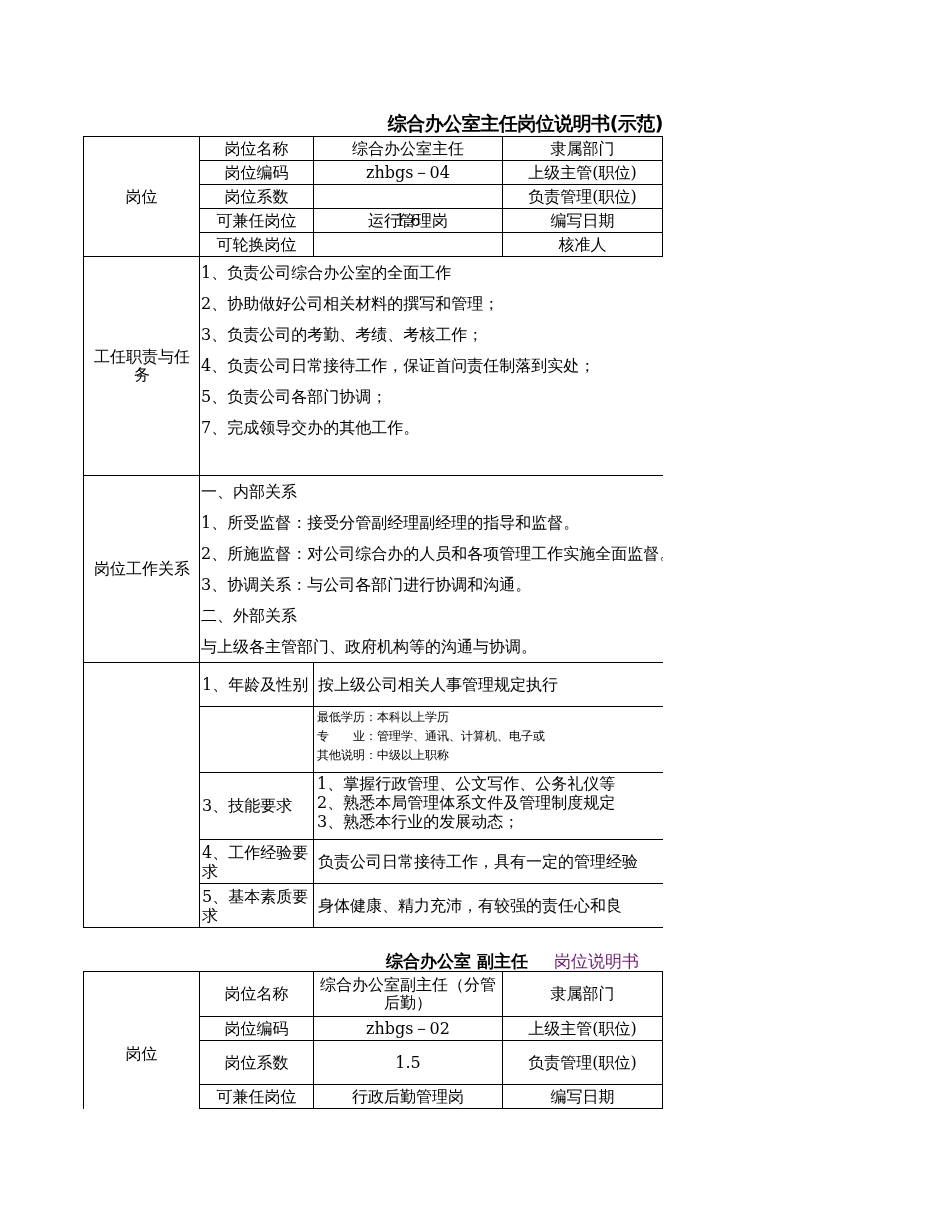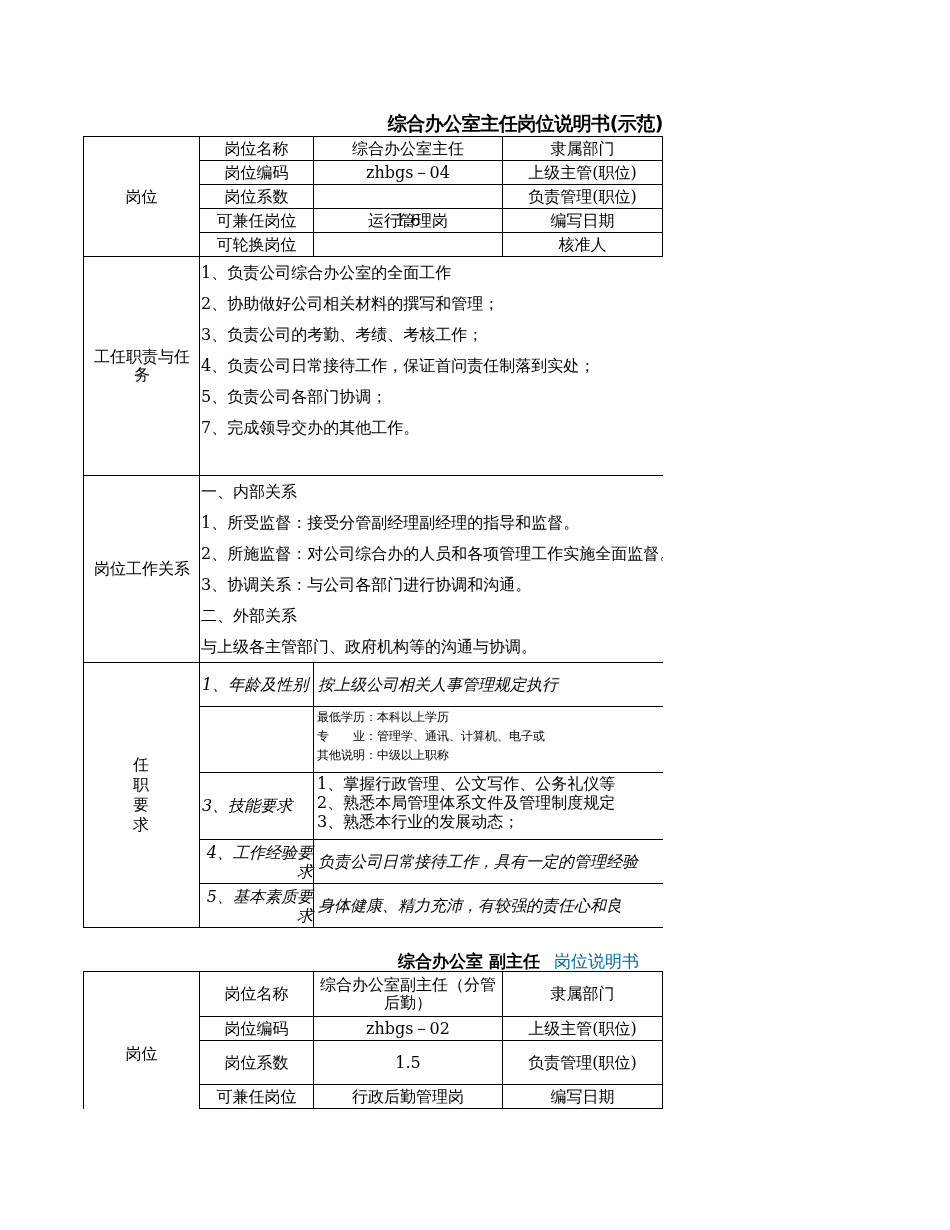--- a/index.html
+++ b/index.html
@@ -4,26 +4,26 @@
   <style>
     html, body { margin: 0; padding: 0; background: #ffffff; }
     body { width: 950px; height: 1230px; position: relative; overflow: hidden;
            font-family: "DejaVu Serif", "Liberation Serif", serif; color: #000; }
     .sheet { position: absolute; left: 0; top: 0; width: 663px; height: 1230px; overflow: hidden; }
     .abs { position: absolute; box-sizing: border-box; }
     .title1 { left: 300px; top: 111px; width: 363px; text-align: right; font-size: 19px; font-weight: bold;
               font-family: "DejaVu Sans", "Liberation Sans", sans-serif; white-space: nowrap; line-height: 24px; letter-spacing: -0.5px; }
     .title2 { left: 300px; top: 950px; width: 339px; text-align: right; font-size: 17px; white-space: nowrap; line-height: 22px; }
     .title2 .b { font-weight: bold; font-family: "DejaVu Sans", "Liberation Sans", sans-serif; }
-    .title2 .n { color: #0369a1; margin-left: 14px; }
+    .title2 .n { color: #701a75; margin-left: 26px; }
     .hl { position: absolute; height: 0; border-top: 1px solid #000; }
     .vl { position: absolute; width: 0; border-left: 1px solid #000; }
     .cell { position: absolute; box-sizing: border-box; display: flex; align-items: center; justify-content: center;
             text-align: center; font-size: 16px; white-space: nowrap; line-height: 18px; }
-    .cell.left { justify-content: flex-start; text-align: right; padding-left: 4px; font-style: italic; }
+    .cell.left { justify-content: flex-start; text-align: left; padding-left: 4px; }
     .cell.wrap { white-space: normal; }
     .lines { position: absolute; left: 201px; font-size: 16px; white-space: nowrap; }
     .lines div { height: 31px; line-height: 31px; }
     .ml div { height: 19px; line-height: 19px; }
   </style>
 </head>
 <body>
 
 <div class="sheet">
 
@@ -85,21 +85,20 @@
   <div class="cell wrap" style="left:92px; top:476px; width:100px; height:186px;">岗位工作关系</div>
   <div class="lines" style="top:476px;">
     <div>一、内部关系</div>
     <div>1、所受监督：接受分管副经理副经理的指导和监督。</div>
     <div>2、所施监督：对公司综合办的人员和各项管理工作实施全面监督。</div>
     <div>3、协调关系：与公司各部门进行协调和沟通。</div>
     <div>二、外部关系</div>
     <div>与上级各主管部门、政府机构等的沟通与协调。</div>
   </div>
 
-  <div class="cell wrap" style="left:131px; top:663px; width:20px; height:264px; line-height:20px;">任职要求</div>
 
   <div class="cell left wrap" style="left:200px; top:663px; width:113px; height:43px; line-height:19px; padding-left:2px;">1、年龄及性别</div>
   <div class="cell left" style="left:314px; top:663px; width:360px; height:43px;">按上级公司相关人事管理规定执行</div>
 
   <div class="abs ml" style="left:317px; top:708px; width:360px; font-size:12px; white-space:nowrap;">
     <div>最低学历：本科以上学历</div>
     <div>专　　业：管理学、通讯、计算机、电子或</div>
     <div>其他说明：中级以上职称</div>
   </div>
 

